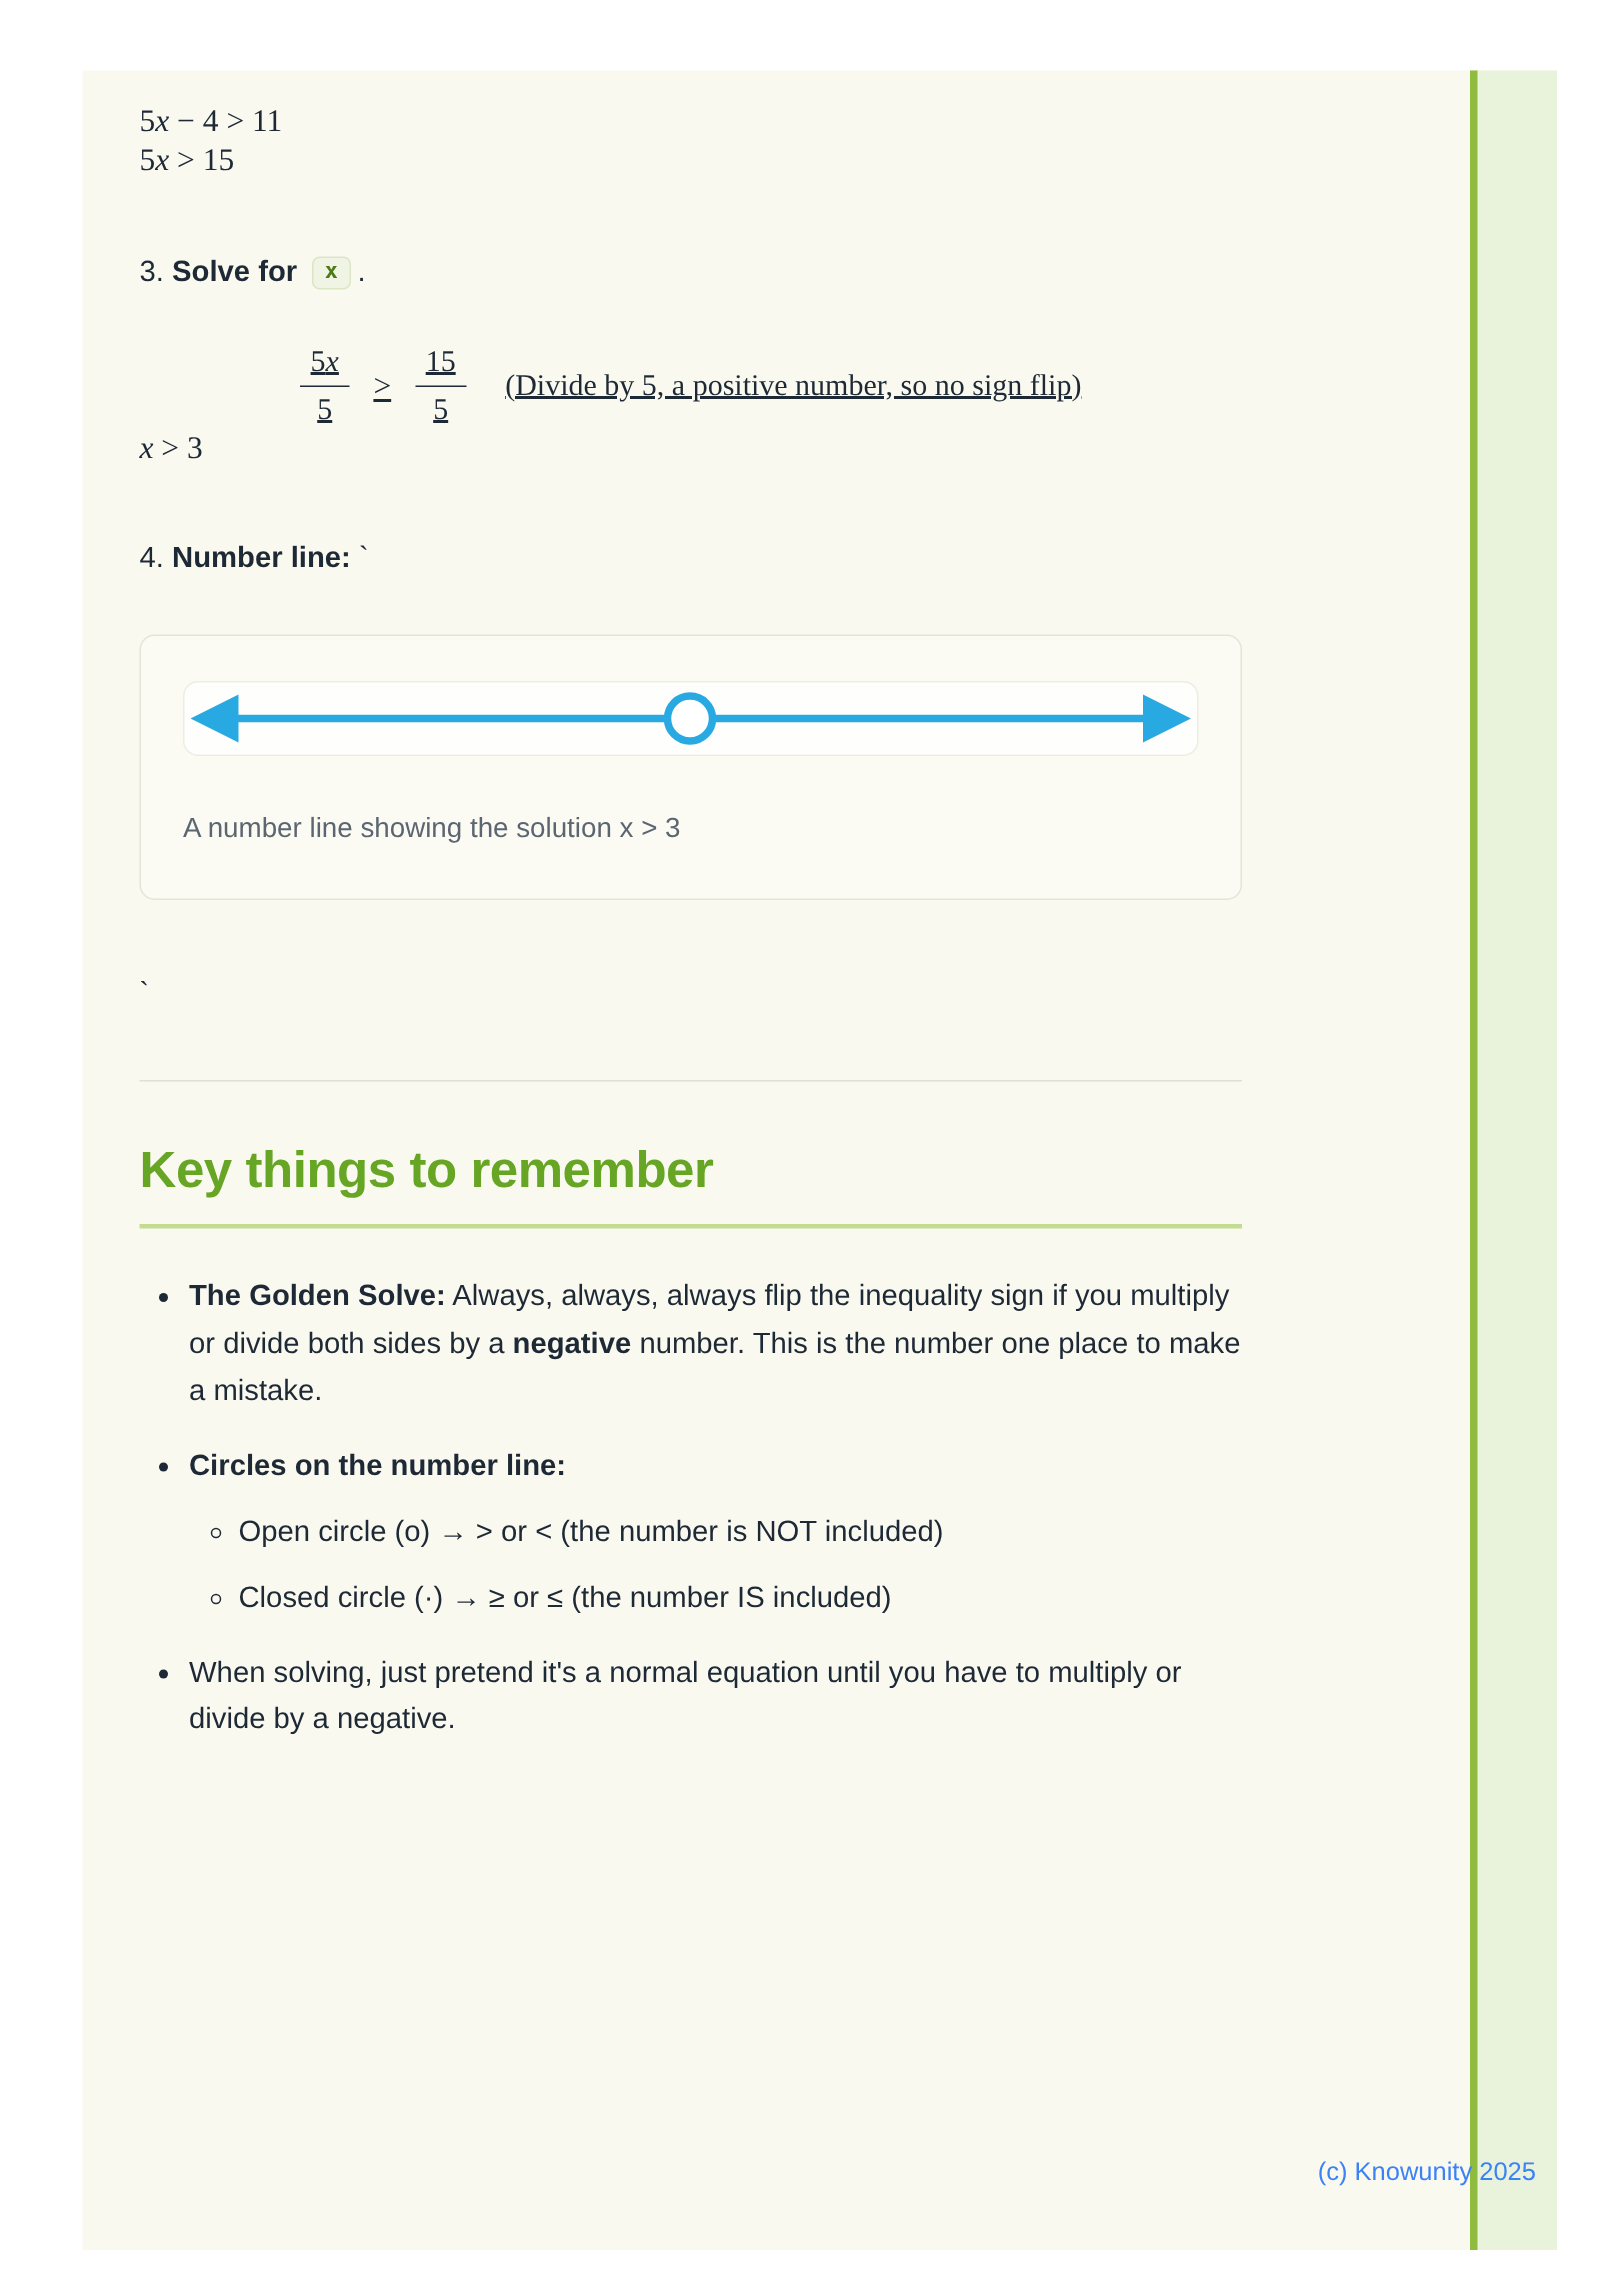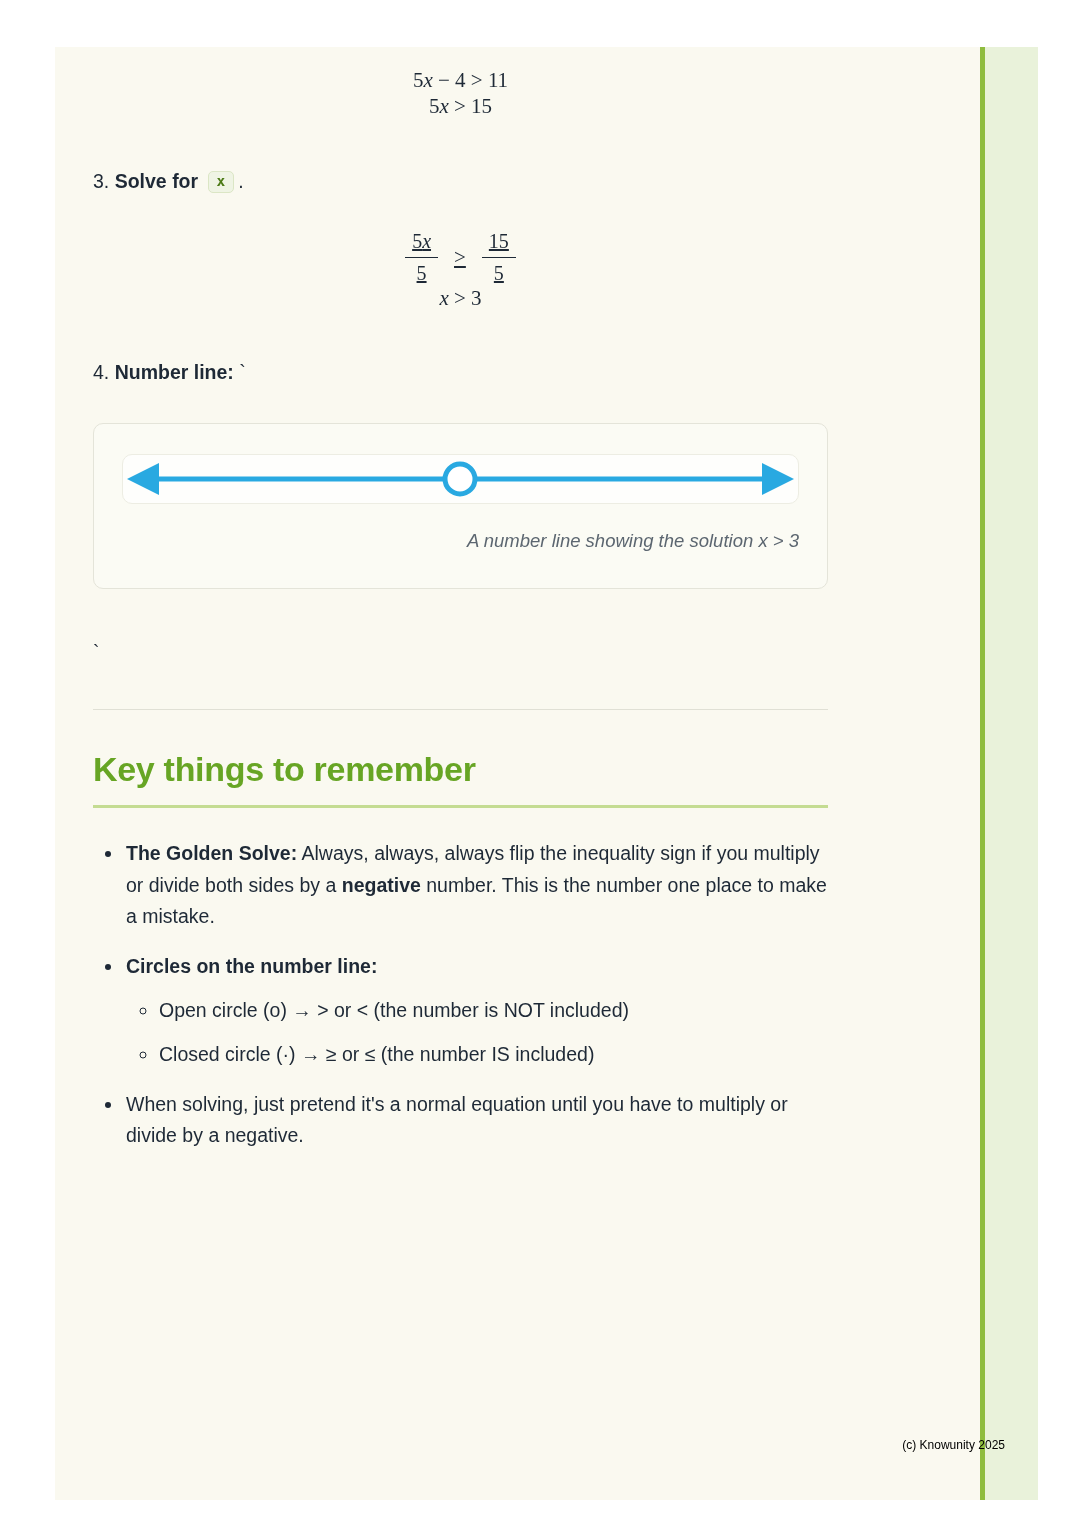--- a/index.html
+++ b/index.html
@@ -21,21 +21,20 @@
     width:58px; height:100%;
     background:#E9F2DA;
     border-left:5px solid #8FBC3F;
   }
   .content {
     position:absolute; left:93px; top:47px;
     width:735px;
   }
   
   .eq {
-    text-align:center;
     font-family:"Liberation Serif", serif;
     font-size:21px;
     color:#1E2936;
     line-height:1.25;
   }
   .eq i, .frac i, .caption i { font-style:italic; }
   .eq-note { font-family:"Liberation Serif", serif; margin-left:26px; }
   .eq1 { margin-top:20px; }
   .eq2 { margin-top:46px; }
   .eq3 { }
@@ -77,23 +76,22 @@
     padding:30px 28px 36px;
   }
   .nl-box {
     background:#FEFEFC;
     border:1px solid #EDEDE3;
     border-radius:10px;
     height:50px;
     display:flex; align-items:center; justify-content:center;
   }
   .caption {
-    margin-top:26px;
-    text-align:right;
-    font-style:italic;
+    margin-top:37px;
+    text-align:left;
     font-size:18.5px;
     color:#5C6670;
   }
   .tick-line { margin-top:52px; font-size:19px; color:#1E2936; }
   .divider { margin-top:46px; height:1px; background:#E0E0D5; }
   
   .section-title {
     margin-top:40px;
     font-size:34px;
     font-weight:bold;
@@ -112,23 +110,23 @@
   }
   ul.main > li { margin-bottom:18px; padding-left:2px; }
   ul.sub {
     list-style:circle outside;
     padding-left:33px;
     margin-top:12px;
   }
   ul.sub > li { margin-bottom:13px; }
   .footer-note {
     position:absolute;
-    top:1438px; right:75px;
-    font-size:12px;
-    color:#000000;
+    top:1438px; right:56px;
+    font-size:17px;
+    color:#3b82f6;
     z-index:5;
   }
 </style>
 </head>
 <body>
 
 <div class="panel">
   <div class="stripe"></div>
 </div>
 
@@ -148,20 +146,21 @@
   <div class="eq-row">
     <span class="frac">
       <span class="num"><span>5</span><i>x</i></span>
       <span class="den">5</span>
     </span>
     <span class="op">&gt;</span>
     <span class="frac">
       <span class="num">15</span>
       <span class="den">5</span>
     </span>
+    <span class="eq-note">(Divide by 5, a positive number, so no sign flip)</span>
   </div>
 
   <div class="eq eq4"><i>x</i><span> &gt; 3</span></div>
 
   <div class="step">
     <span class="stepnum">4.</span>
     <b>Number line:</b><span> `</span>
   </div>
 
   <div class="nl-card">

